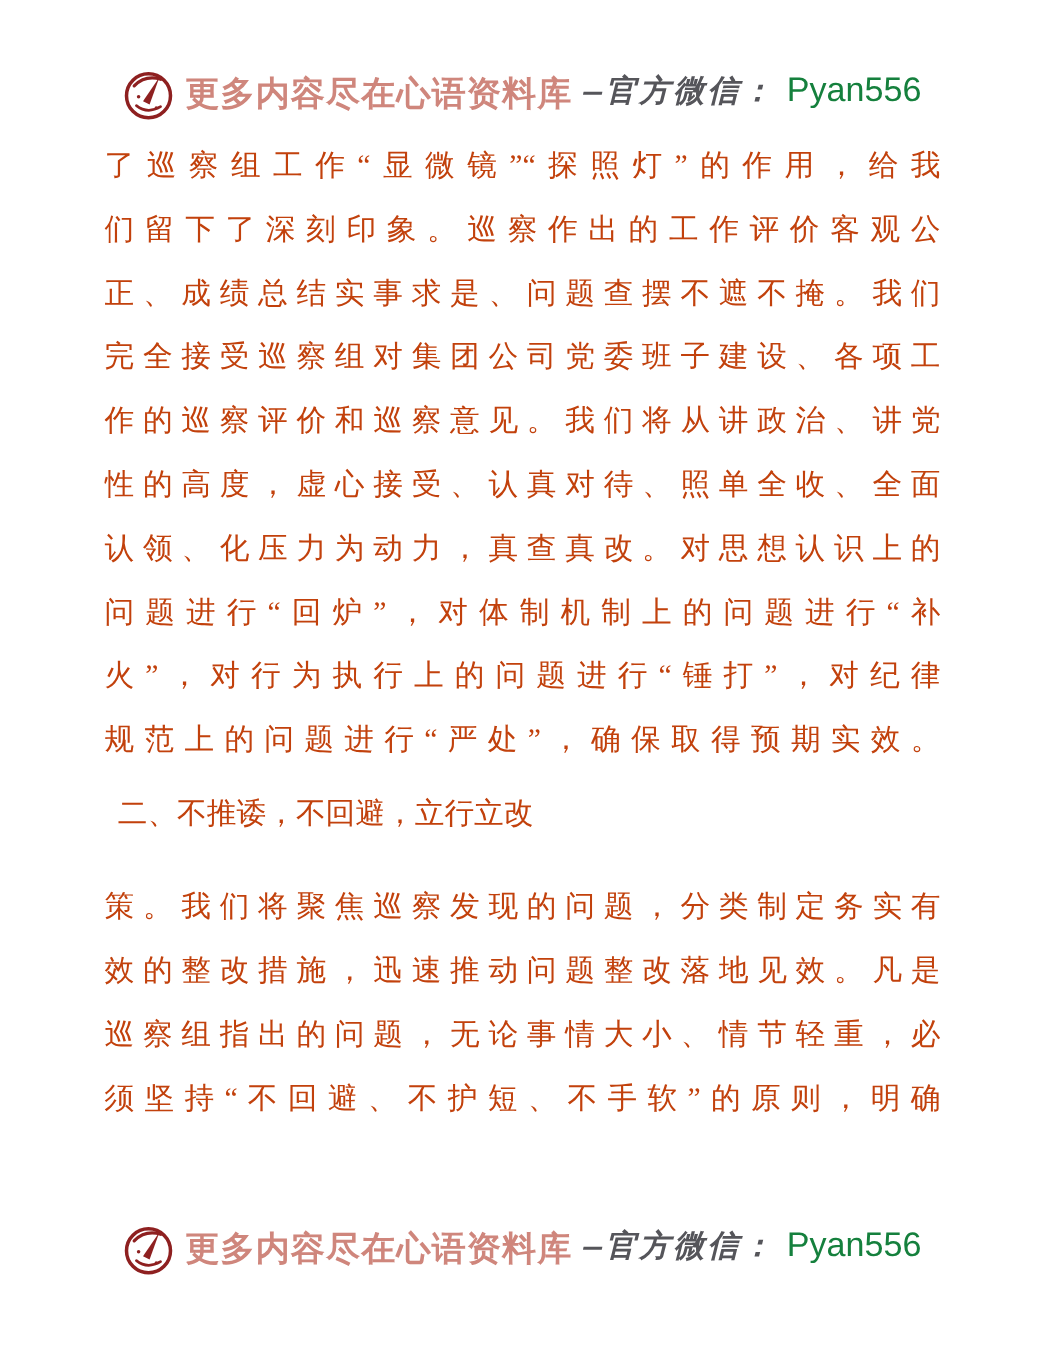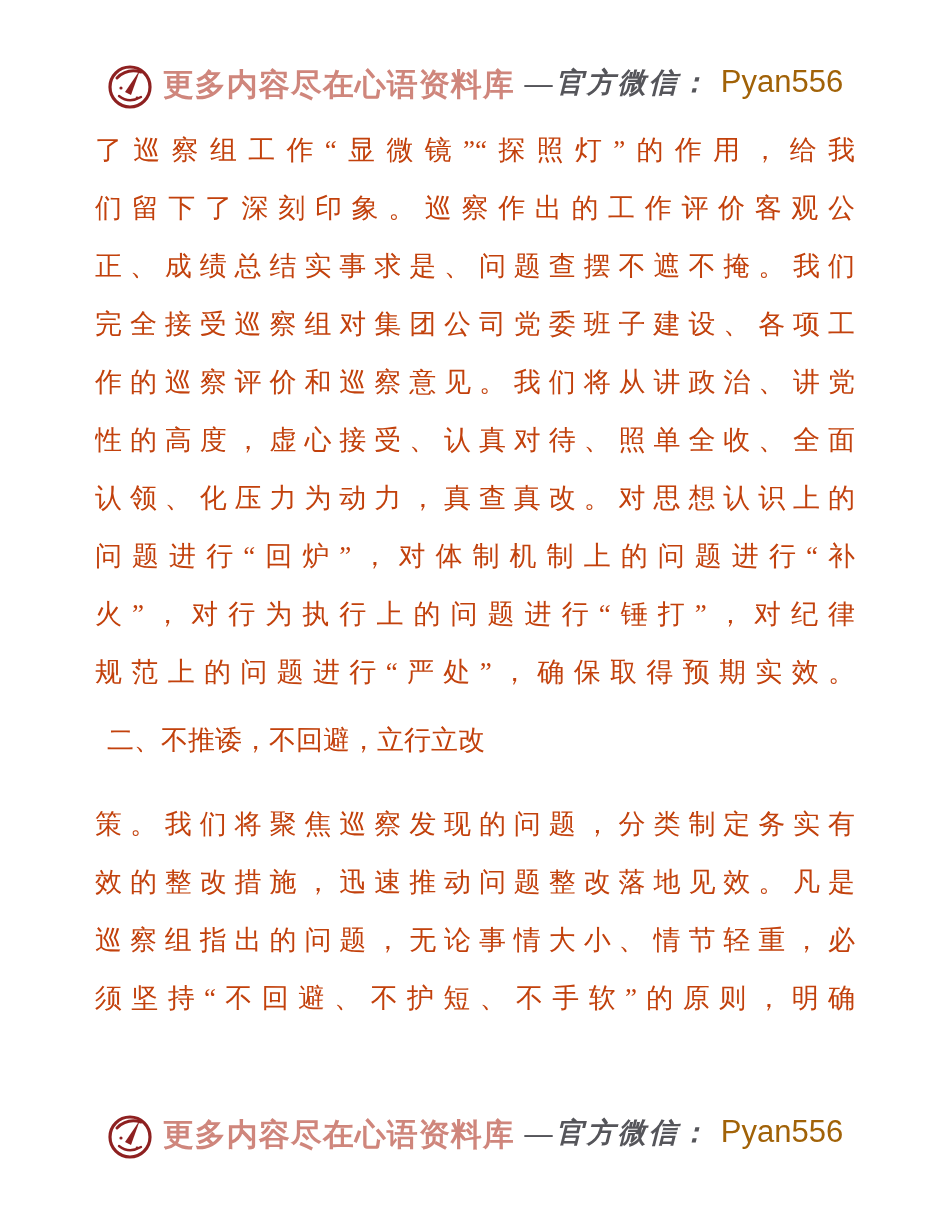--- a/index.html
+++ b/index.html
@@ -20,24 +20,24 @@
   .watermark-row.footer-row { top:1114px; }
   .logo-icon { width:46px; height:46px; flex:0 0 auto; }
   .wm-brand {
     color:#cf867c; font-size:31px; font-weight:bold;
     letter-spacing:1px;
     font-family:"Liberation Serif", serif;
   }
   .wm-label {
     color:#55555a; font-size:28px; font-weight:600; font-style:italic;
     letter-spacing:3px;
-    font-family:Liberation Serif, serif;
+    font-family:Liberation Mono, monospace;
   }
   .wm-id {
-    color:#a16207; font-size:31px;
+    color:#15803d; font-size:31px;
     font-family:"Liberation Sans", sans-serif;
   }
   
   .content {
     position:absolute; left:95px; top:121px; width:760px;
     color:#c2410c; font-size:27px;
     font-family:"Liberation Serif", serif;
   }
   .line {
     height:58px; line-height:58px;

